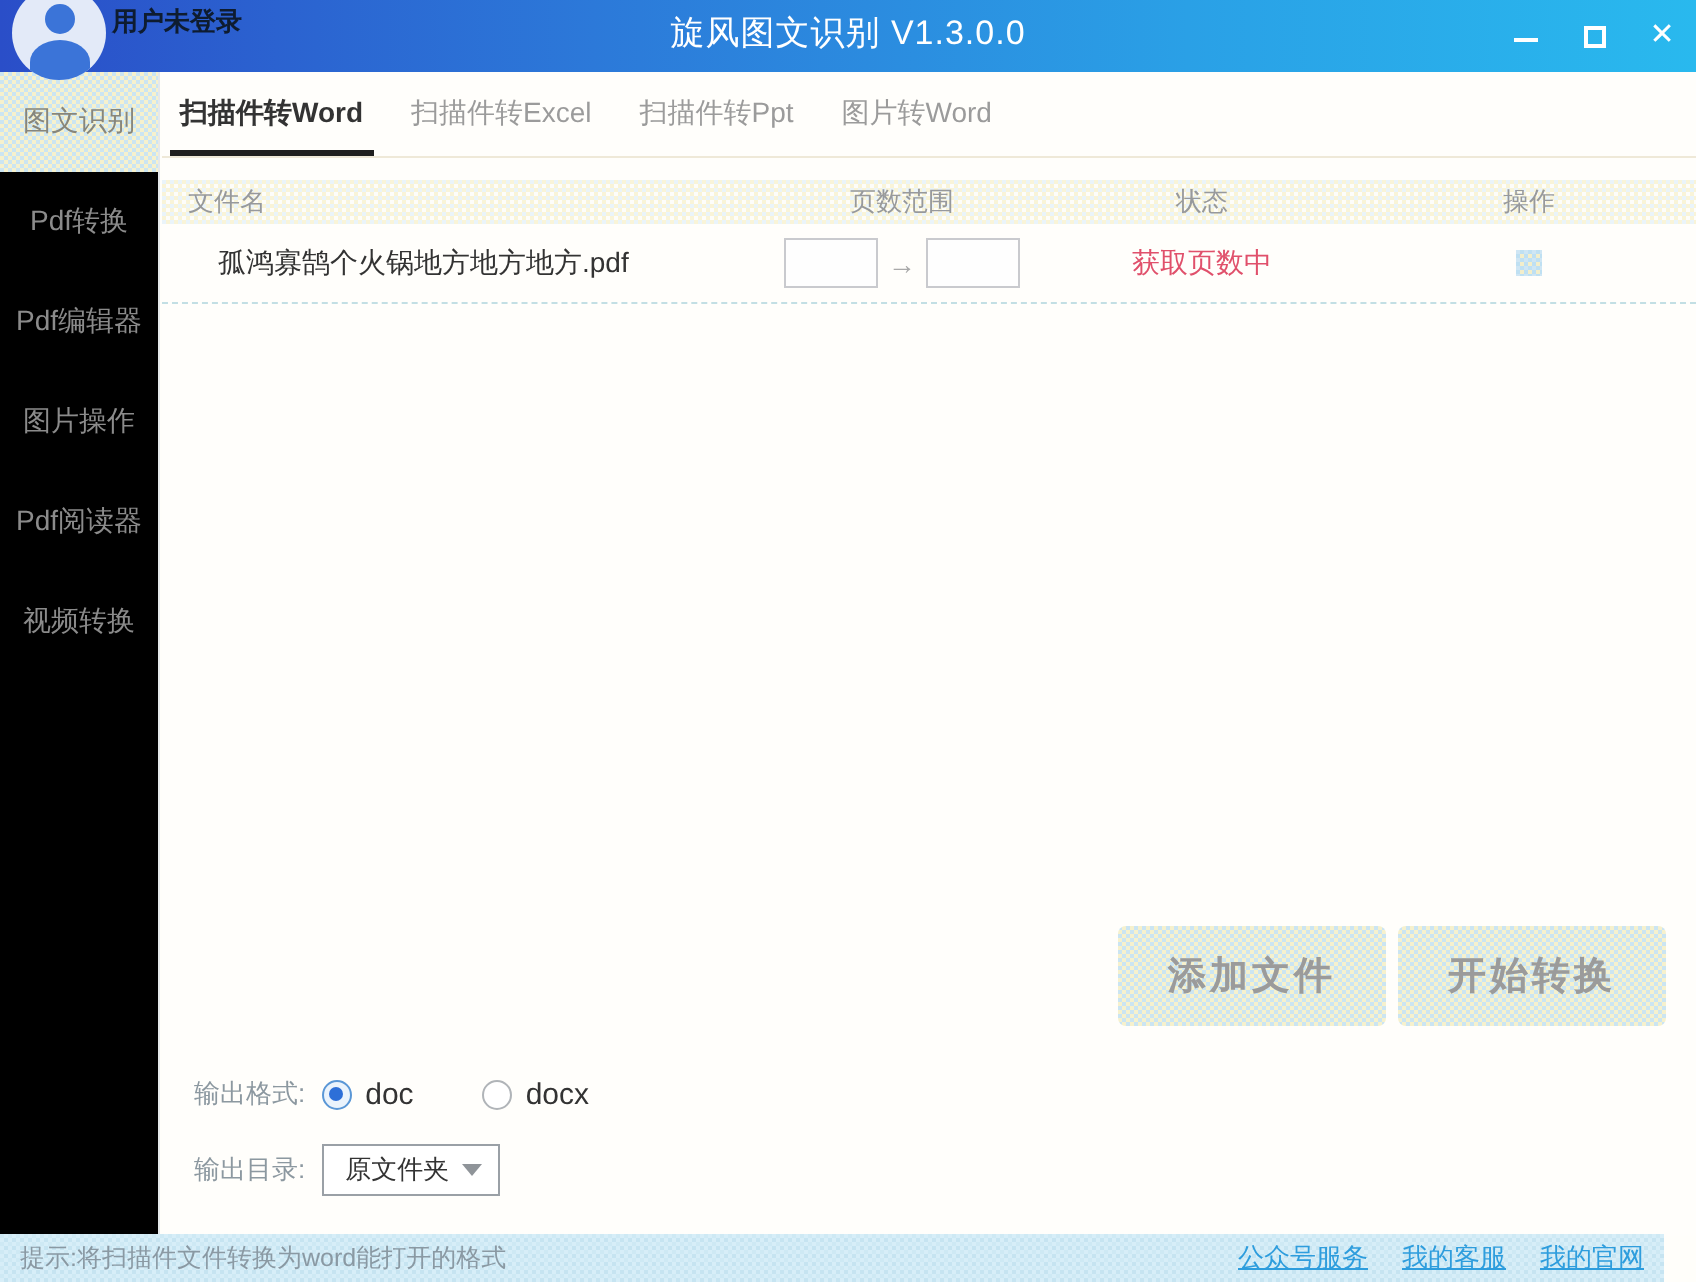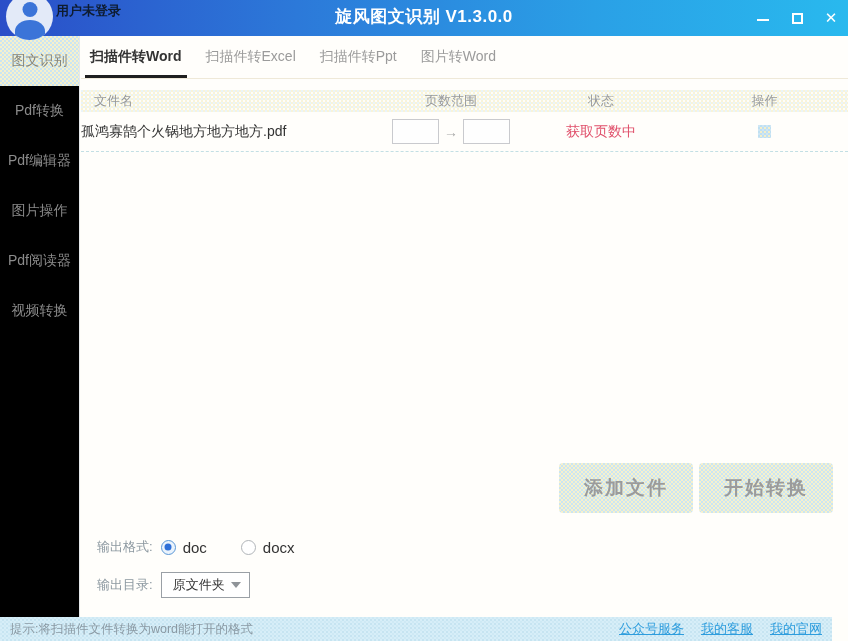--- a/index.html
+++ b/index.html
@@ -11,21 +11,21 @@
   .window { position:relative; width:848px; height:641px; background:#fffefa; overflow:hidden; }
 
   
   .titlebar {
     position:absolute; top:0; left:0; right:0; height:36px;
     background:linear-gradient(90deg,#2a4ec8 0%, #2c79d9 35%, #2aa0e6 70%, #29b9ee 100%);
     z-index:4;
   }
   .titlebar-title {
     position:absolute; left:0; right:0; top:0; height:36px;
-    text-align:center; line-height:34px; color:#ffffff; font-weight:bold; font-size:17px;
+    text-align:center; line-height:34px; color:#ffffff; font-weight:normal; font-size:17px;
     letter-spacing:.5px;
   }
   .avatar {
     position:absolute; left:6px; top:-7px; width:47px; height:47px; border-radius:50%;
     background:#e3eaf8; z-index:6; overflow:hidden; cursor:pointer;
   }
   .avatar .head {
     position:absolute; left:50%; top:9px; transform:translateX(-50%);
     width:15px; height:15px; border-radius:50%; background:#3b74d8;
   }
@@ -90,21 +90,21 @@
     font-size:13px; color:#97999c;
   }
   .thead > div { text-align:center; }
   .thead .col-file { text-align:left; padding-left:13px; }
 
   .trow {
     display:grid; grid-template-columns:300px 140px 160px 1fr;
     height:40px; align-items:center;
     border-bottom:1px dashed #c3dfe4;
   }
-  .cell-file { font-size:14px; color:#333; padding-left:0; white-space:nowrap; overflow:hidden; }
+  .cell-file { font-size:14px; color:#333; padding-left:28px; white-space:nowrap; overflow:hidden; }
   .cell-pages { display:flex; align-items:center; justify-content:center; gap:5px; }
   .page-input {
     width:47px; height:25px; border:1px solid #c9cace; background:#fefefe;
     font-size:13px; text-align:center; color:#333; outline:none;
   }
   .pages-arrow { color:#a9a9a9; font-size:14px; }
   .cell-status { text-align:center; font-size:14px; color:#e0506b; }
   .cell-ops { display:flex; justify-content:center; }
   .op-icon {
     width:13px; height:13px; cursor:pointer;

